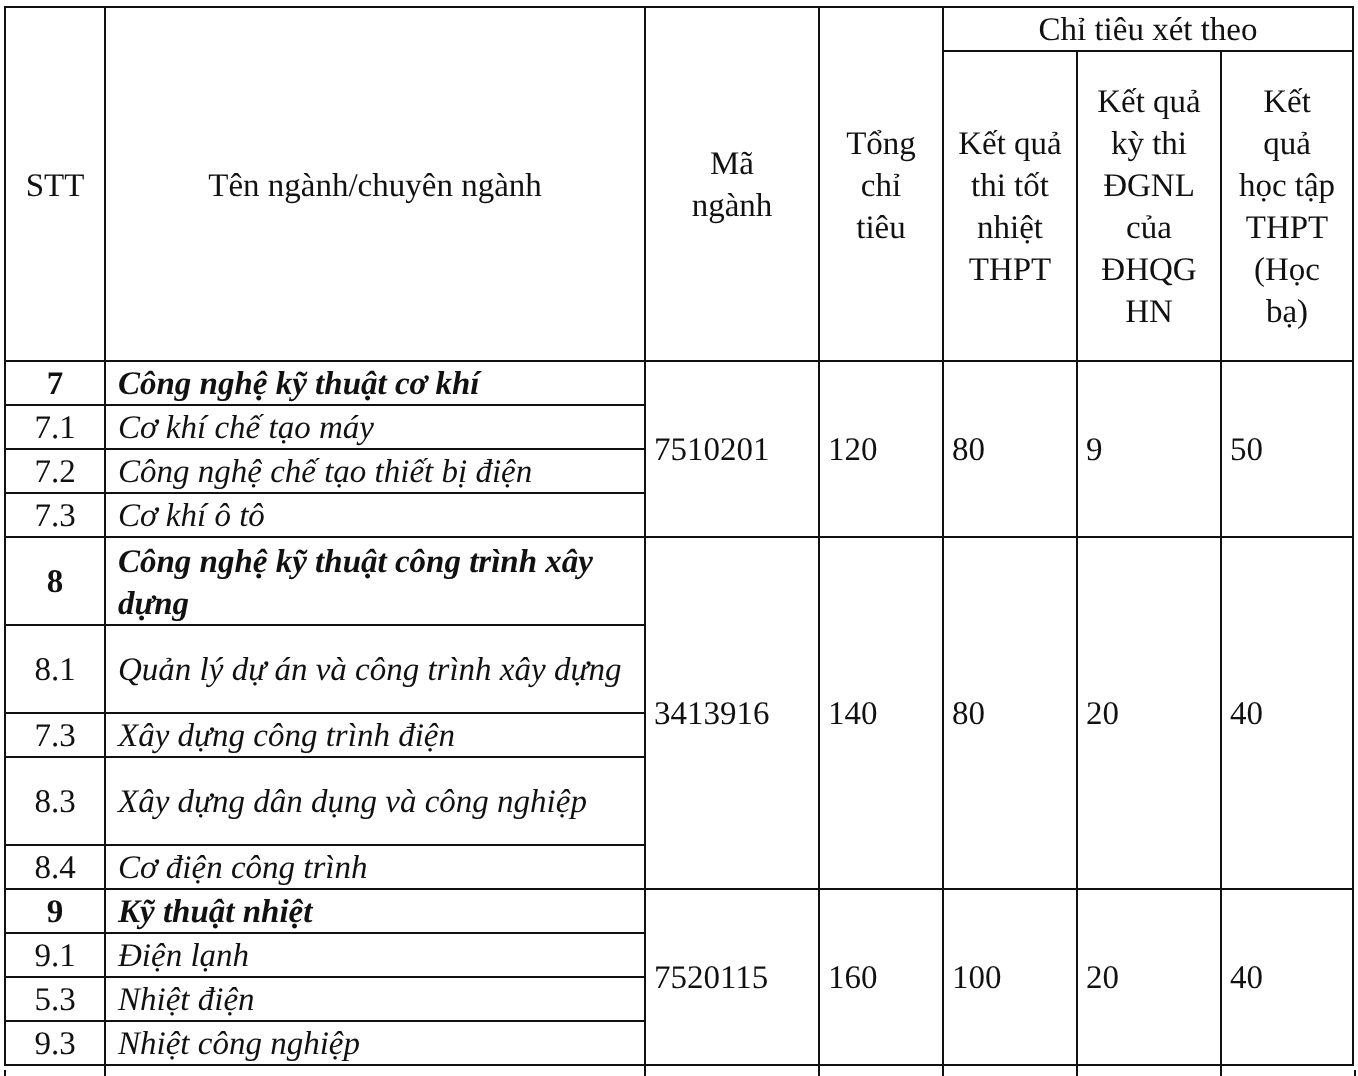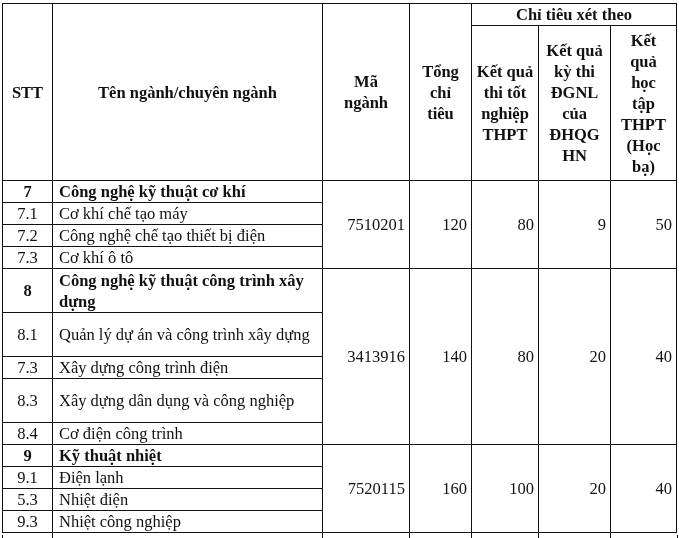--- a/index.html
+++ b/index.html
@@ -1,24 +1,24 @@
 <!DOCTYPE html>
 <html><head>
   <meta charset="utf-8">
   <style>
     html, body { margin: 0; padding: 0; background: #ffffff; }
     body { width: 679px; height: 538px; overflow: hidden; position: relative;
            font-family: "Liberation Serif", "DejaVu Serif", serif; color: #111; }
     .tbl { position: absolute; left: 2px; top: 3px; border-collapse: collapse; table-layout: fixed; }
     .tbl td, .tbl th { border: 1.3px solid #111; padding: 0 4px; font-size: 16.5px; line-height: 21px;
                        vertical-align: middle; }
-    .tbl th { font-weight: bold; }
+    .tbl th { font-weight: normal; }
     .c-stt { text-align: center; }
-    .c-name { text-align: left; padding-left: 6px !important; }
-    .c-num { text-align: right; margin-left: 36px; }
+    .c-name { text-align: left; padding-left: 6px !important; font-style: italic; }
+    .c-num { text-align: left; margin-left: 36px; }
     .grp { font-weight: bold; }
     .tail { position: absolute; left: 2px; top: 535px; width: 674px; height: 10px;
             border-left: 1.3px solid #111; border-right: 1.3px solid #111; }
     .tail span { position: absolute; top: -2px; width: 0; height: 10px; border-left: 1.3px solid #111; }
   </style>
 </head>
 <body>
 
 <table class="tbl">
   <colgroup>
@@ -32,21 +32,21 @@
   </colgroup>
   <thead>
     <tr style="height:22px">
       <th rowspan="2">STT</th>
       <th rowspan="2">Tên ngành/chuyên ngành</th>
       <th rowspan="2" style="padding:0 14px">Mã ngành</th>
       <th rowspan="2" style="padding:0 10px">Tổng chỉ tiêu</th>
       <th colspan="3">Chỉ tiêu xét theo</th>
     </tr>
     <tr style="height:155px">
-      <th>Kết quả thi tốt nghiệp THPT</th>
+      <th>Kết quả thi tốt nhiệt THPT</th>
       <th style="padding:0 6px">Kết quả kỳ thi ĐGNL của ĐHQG HN</th>
       <th style="padding:0 8px">Kết quả học tập THPT (Học bạ)</th>
     </tr>
   </thead>
   <tbody>
 
     <tr style="height:22px">
       <td class="c-stt grp">7</td>
       <td class="c-name grp">Công nghệ kỹ thuật cơ khí</td>
       <td class="c-num" rowspan="4">7510201</td>

